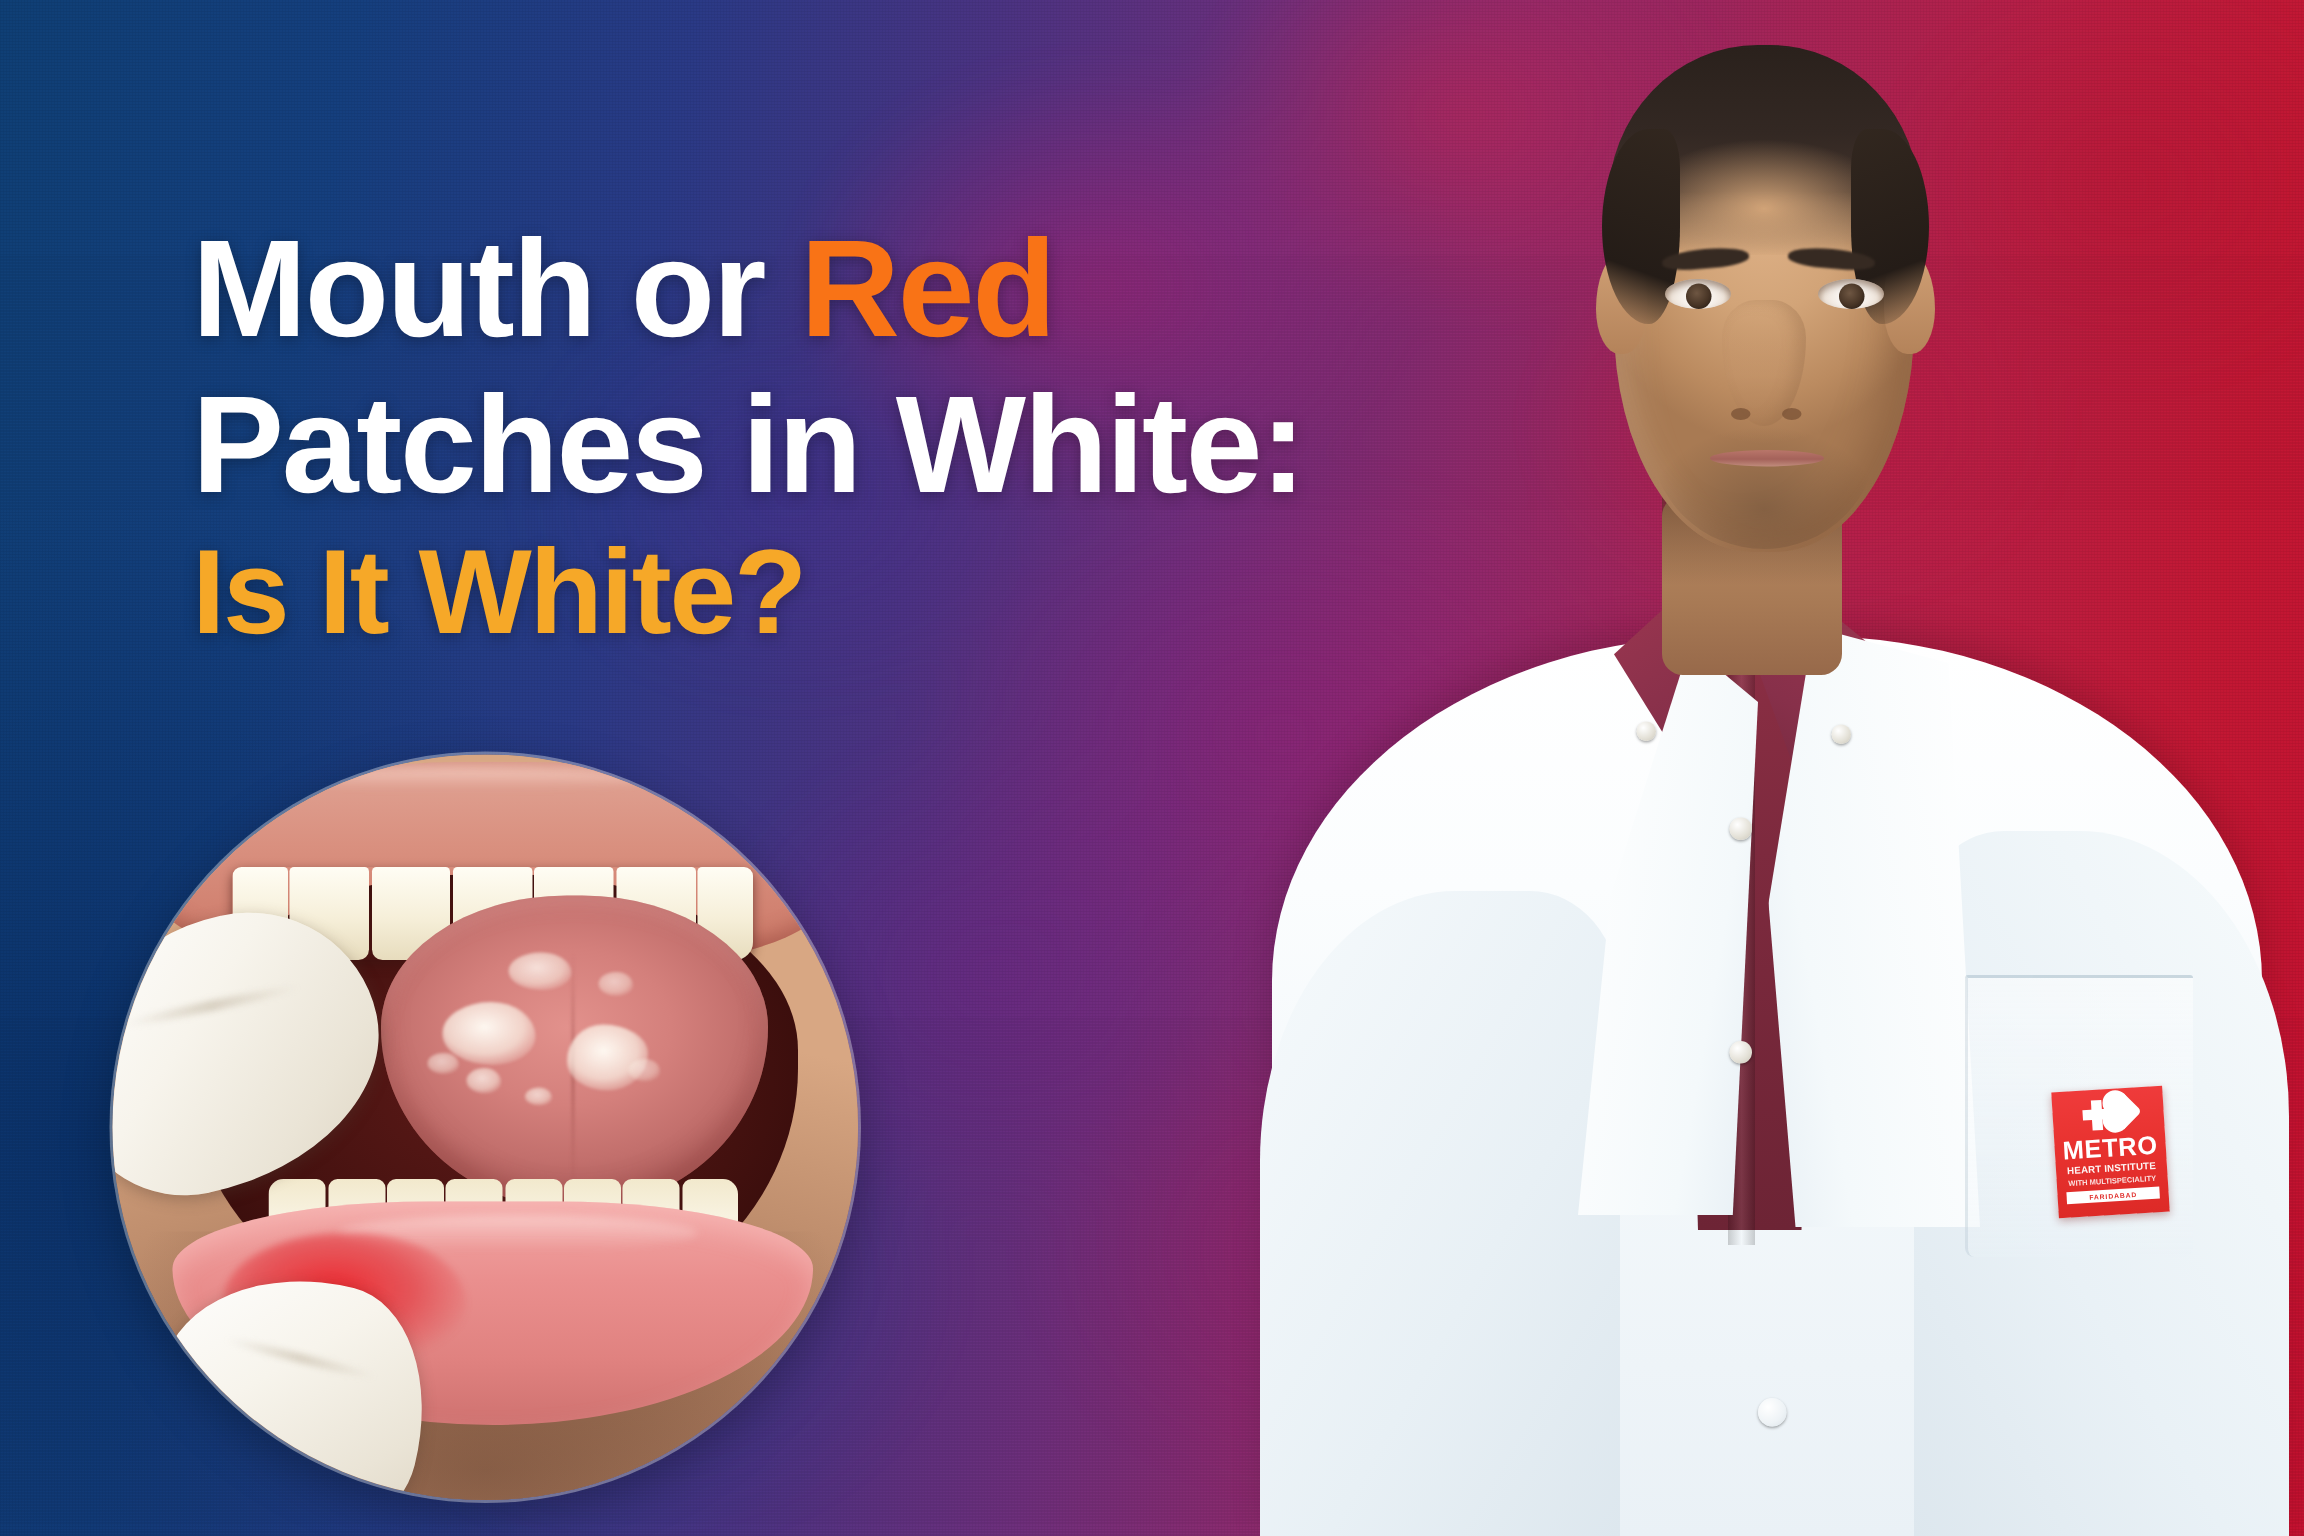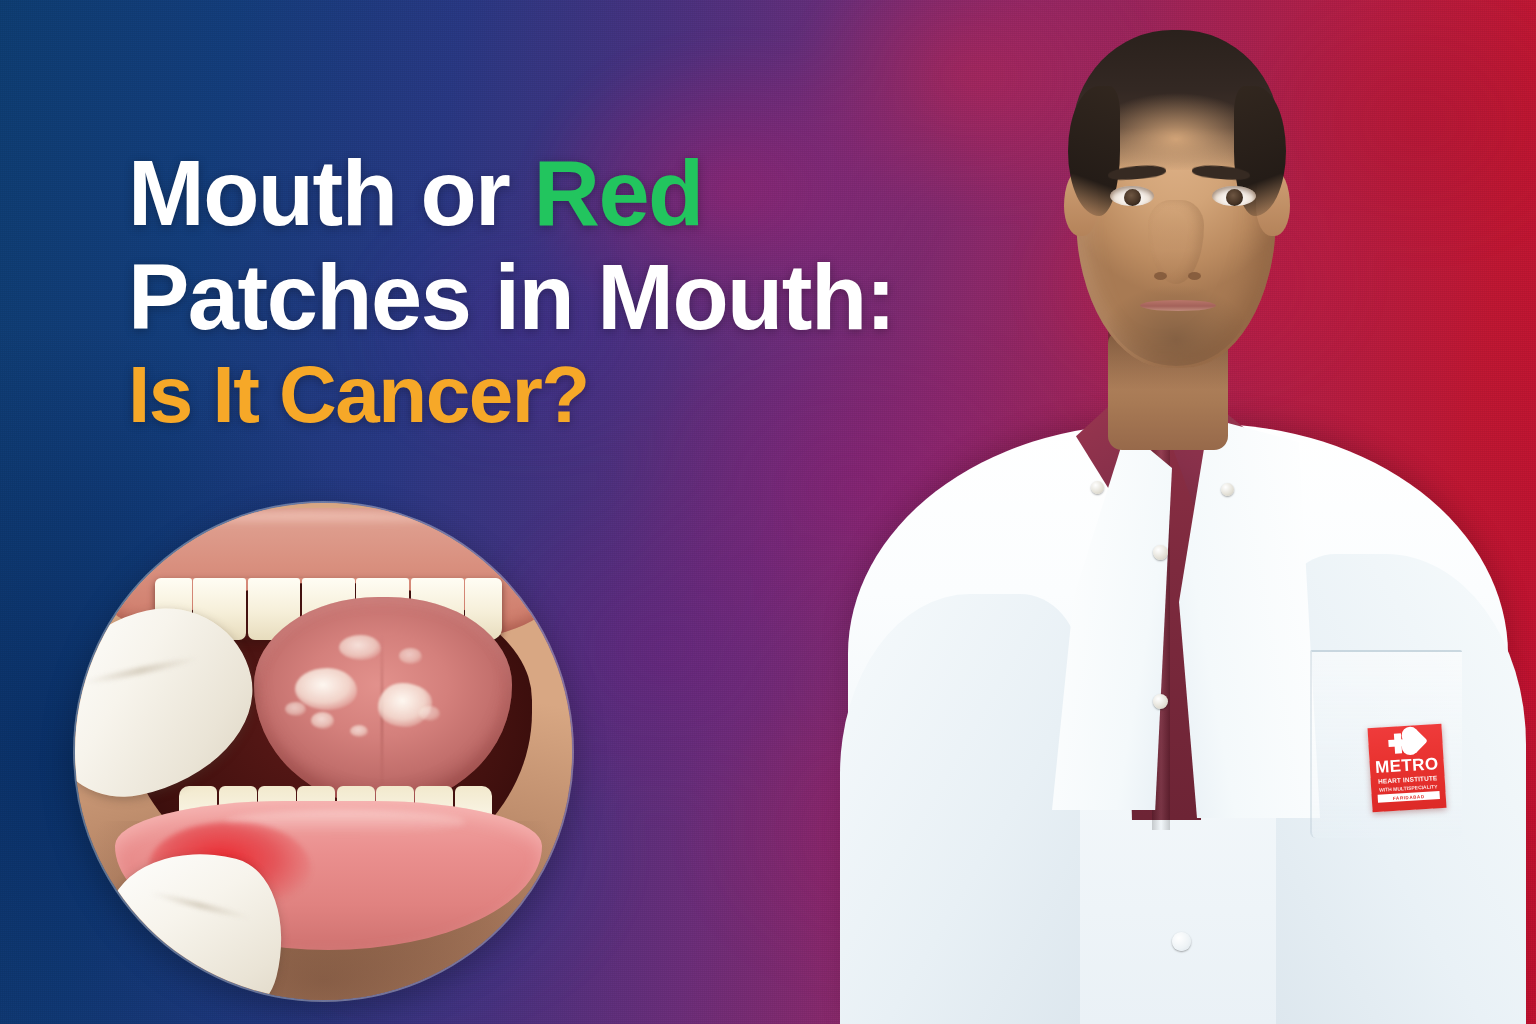--- a/index.html
+++ b/index.html
@@ -72,21 +72,21 @@
   .hl-line {
     font-weight:700;
     font-stretch:condensed;
     letter-spacing:-1.5px;
     line-height:.98;
     white-space:nowrap;
     text-shadow:0 2px 10px rgba(0,0,0,.28);
   }
   .hl-1, .hl-2 { font-size:92px; color:#ffffff; margin-bottom:14px; }
   .hl-3 { font-size:80px; color:#F6A828; margin-top:14px; }
-  .hl-red { color:#22c55e;text-align:right; }
+  .hl-red { color:#f97316;text-align:right; }
 
   
   .photo-circle {
     position:absolute;
     left:75px; top:503px;
     width:497px; height:497px;
     border-radius:50%;
     overflow:hidden;
     z-index:25;
     box-shadow:0 0 0 2px rgba(255,255,255,.35), 0 10px 34px rgba(0,0,0,.30);
@@ -446,22 +446,22 @@
 
 <div id="stage">
 
   <div class="bg-base"></div>
   <div class="bg-clouds"></div>
   <div class="bg-dark-left"></div>
   <div class="bg-noise"></div>
 
   <div class="headline">
     <div class="hl-line hl-1"><span>Mouth or </span><span class="hl-red">Red</span></div>
-    <div class="hl-line hl-2">Patches in Mouth:</div>
-    <div class="hl-line hl-3">Is It Cancer?</div>
+    <div class="hl-line hl-2">Patches in White:</div>
+    <div class="hl-line hl-3">Is It White?</div>
   </div>
 
   <div class="photo-circle">
     <div class="photo-inner">
       <div class="skin"></div>
       <div class="chin-shade"></div>
 
       <div class="lip-upper">
         <div class="lip-upper-hl"></div>
       </div>

